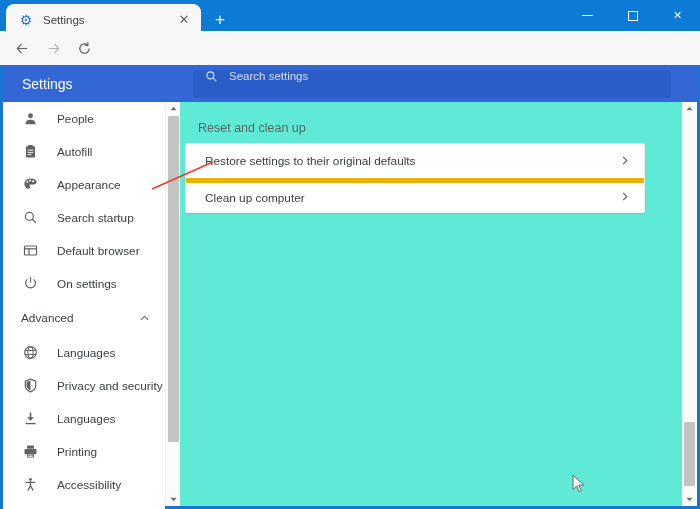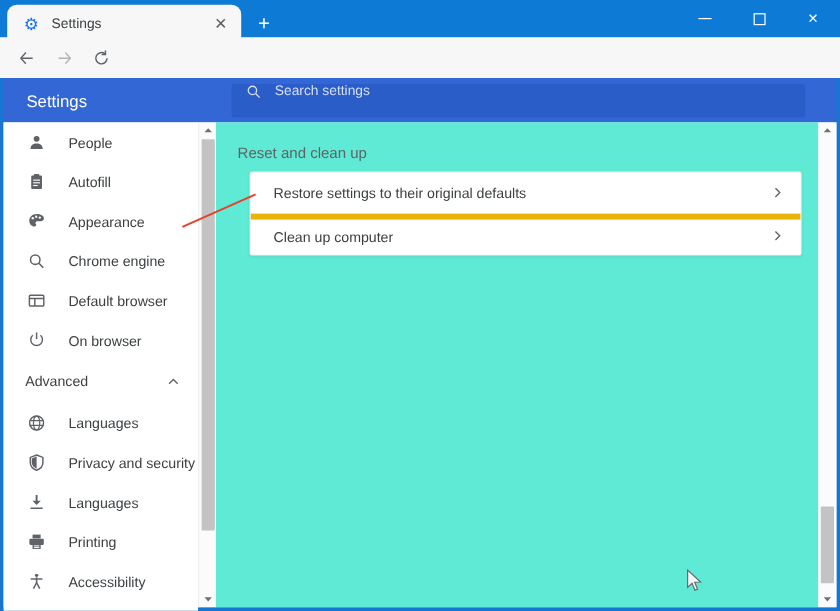--- a/index.html
+++ b/index.html
@@ -182,21 +182,21 @@
   }
   .main-thumb {
     position: absolute; left: 2px; width: 11px; height: 64px; bottom: 20px;
     background: #c3c3c3; border-radius: 1px;
   }
   .section-title {
     position: absolute; left: 18px; top: 19px;
     font-size: 12.5px; color: #5f6368;
   }
   .card {
-    position: absolute; left: 28px; top: 41px; width: 460px;
+    position: absolute; left: 5px; top: 41px; width: 460px;
     background: #ffffff;
     border: 1px solid #f2f2f2;
     border-radius: 2px;
     box-shadow: 0 1px 2px rgba(60,64,67,0.10);
   }
   .card-row {
     height: 34px; display: flex; align-items: center;
     padding: 0 16px 0 19px;
   }
   .card-row + .card-row { border-top: 5px solid #eab308; }
@@ -340,42 +340,42 @@
         <span class="side-label">Appearance</span>
       </div>
 
       <div class="side-item">
         <span class="side-ico">
           <svg width="15" height="15" viewBox="0 0 16 16">
               <circle cx="6.8" cy="6.8" r="4.2" fill="none" stroke="#5f6368" stroke-width="1.35"></circle>
               <line x1="9.9" y1="9.9" x2="14" y2="14" stroke="#5f6368" stroke-width="1.35"></line>
             </svg>
         </span>
-        <span class="side-label">Chrome engine</span>
+        <span class="side-label">Search startup</span>
       </div>
 
       <div class="side-item">
         <span class="side-ico">
           <svg width="15" height="15" viewBox="0 0 16 16">
               <rect x="1.6" y="3.2" width="12.8" height="9.6" rx="1" fill="none" stroke="#5f6368" stroke-width="1.3"></rect>
               <line x1="1.6" y1="6.2" x2="14.4" y2="6.2" stroke="#5f6368" stroke-width="1.3"></line>
               <line x1="6.4" y1="6.2" x2="6.4" y2="12.8" stroke="#5f6368" stroke-width="1.3"></line>
             </svg>
         </span>
         <span class="side-label">Default browser</span>
       </div>
 
       <div class="side-item">
         <span class="side-ico">
           <svg width="15" height="15" viewBox="0 0 16 16">
               <path d="M4.6 3.6 A5.2 5.2 0 1 0 11.4 3.6" fill="none" stroke="#5f6368" stroke-width="1.3"></path>
               <line x1="8" y1="1.2" x2="8" y2="7" stroke="#5f6368" stroke-width="1.3"></line>
             </svg>
         </span>
-        <span class="side-label">On browser</span>
+        <span class="side-label">On settings</span>
       </div>
 
       <div class="side-group">
         <span class="g-label">Advanced</span>
         <span class="chev-up">
           <svg width="9" height="6" viewBox="0 0 10 6">
               <path d="M1 5 L5 1 L9 5" fill="none" stroke="#5f6368" stroke-width="1.2"></path>
             </svg>
         </span>
       </div>

